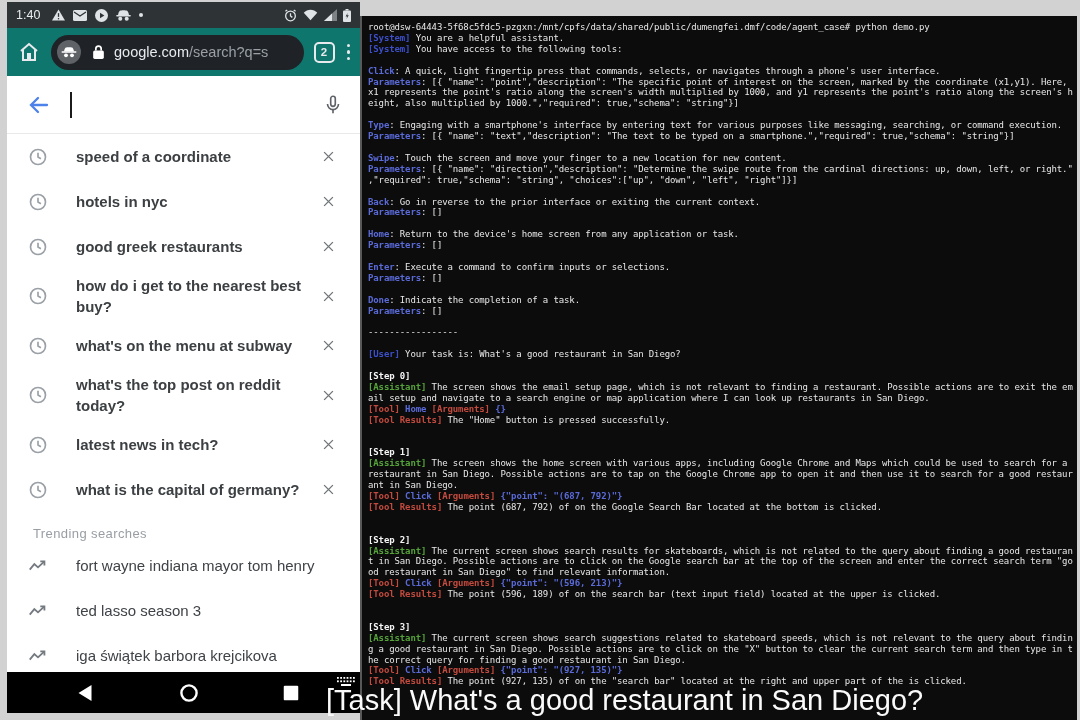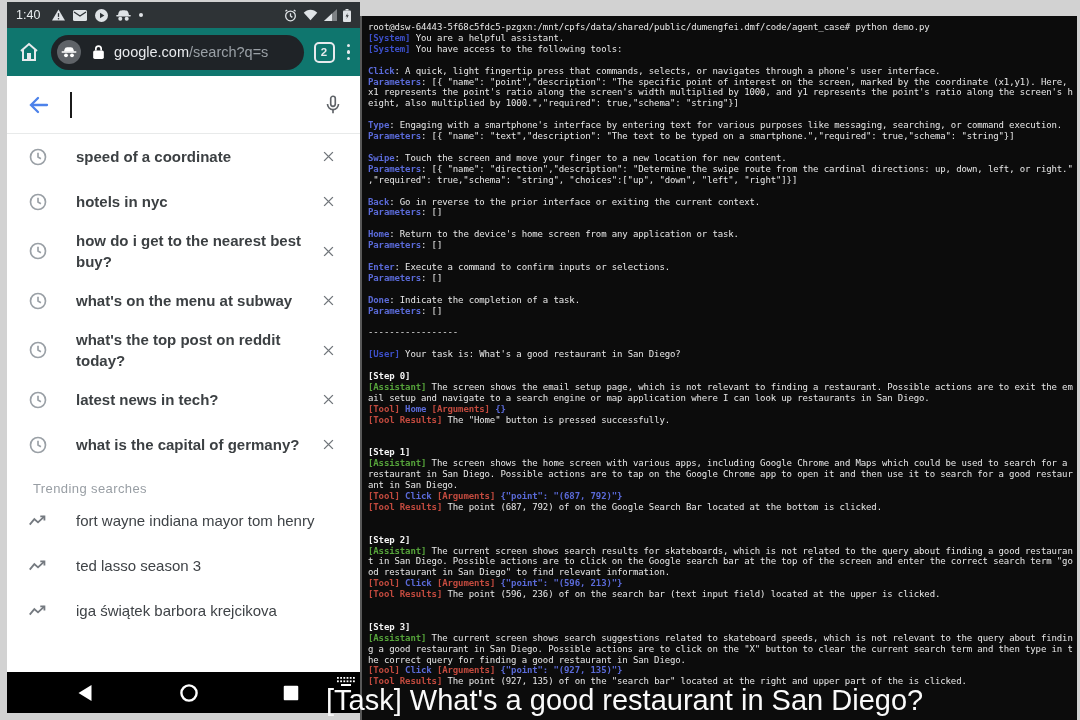--- a/index.html
+++ b/index.html
@@ -182,20 +182,34 @@
         </span>
       </div>
       <div class="sug-row">
         <span class="sug-icon">
           <svg width="20" height="20" viewBox="0 0 24 24" fill="none" stroke="#9aa0a6" stroke-width="2">
             <circle cx="12" cy="12" r="9"></circle>
             <path d="M12 7v5l3.5 2"></path>
           </svg>
         </span>
         <span class="sug-label">hotels in nyc</span>
+        <span class="sug-x">
+          <svg width="15" height="15" viewBox="0 0 24 24" stroke="#70757a" stroke-width="2.2">
+            <path d="M5 5l14 14M19 5L5 19"></path>
+          </svg>
+        </span>
+      </div>
+      <div class="sug-row">
+        <span class="sug-icon">
+          <svg width="20" height="20" viewBox="0 0 24 24" fill="none" stroke="#9aa0a6" stroke-width="2">
+            <circle cx="12" cy="12" r="9"></circle>
+            <path d="M12 7v5l3.5 2"></path>
+          </svg>
+        </span>
+        <span class="sug-label">good greek restaurants</span>
         <span class="sug-x">
           <svg width="15" height="15" viewBox="0 0 24 24" stroke="#70757a" stroke-width="2.2">
             <path d="M5 5l14 14M19 5L5 19"></path>
           </svg>
         </span>
       </div>
       <div class="sug-row">
         <span class="sug-icon">
           <svg width="20" height="20" viewBox="0 0 24 24" fill="none" stroke="#9aa0a6" stroke-width="2">
             <circle cx="12" cy="12" r="9"></circle>
@@ -381,21 +395,21 @@
     <div class="tl"><span style="color: rgb(232, 232, 232);">ant in San Diego.</span></div>
     <div class="tl"><span style="color: rgb(194, 74, 62); font-weight: 700;">[Tool]</span><span style="color: rgb(90, 106, 216); font-weight: 700;"> Click </span><span style="color: rgb(194, 74, 62); font-weight: 700;">[Arguments]</span><span style="color: rgb(90, 106, 216); font-weight: 700;"> {"point": "(687, 792)"}</span></div>
     <div class="tl"><span style="color: rgb(194, 74, 62); font-weight: 700;">[Tool Results]</span><span style="color: rgb(232, 232, 232);"> The point (687, 792) of on the Google Search Bar located at the bottom is clicked.</span></div>
     <div class="tl">&nbsp;</div>
     <div class="tl">&nbsp;</div>
     <div class="tl"><span style="color: rgb(245, 245, 245); font-weight: 700;">[Step 2]</span></div>
     <div class="tl"><span style="color: rgb(85, 162, 58); font-weight: 700;">[Assistant]</span><span style="color: rgb(232, 232, 232);"> The current screen shows search results for skateboards, which is not related to the query about finding a good restauran</span></div>
     <div class="tl"><span style="color: rgb(232, 232, 232);">t in San Diego. Possible actions are to click on the Google search bar at the top of the screen and enter the correct search term "go</span></div>
     <div class="tl"><span style="color: rgb(232, 232, 232);">od restaurant in San Diego" to find relevant information.</span></div>
     <div class="tl"><span style="color: rgb(194, 74, 62); font-weight: 700;">[Tool]</span><span style="color: rgb(90, 106, 216); font-weight: 700;"> Click </span><span style="color: rgb(194, 74, 62); font-weight: 700;">[Arguments]</span><span style="color: rgb(90, 106, 216); font-weight: 700;"> {"point": "(596, 213)"}</span></div>
-    <div class="tl"><span style="color: rgb(194, 74, 62); font-weight: 700;">[Tool Results]</span><span style="color: rgb(232, 232, 232);"> The point (596, 236) of on the search bar (text input field) located at the upper is clicked.</span></div>
+    <div class="tl"><span style="color: rgb(194, 74, 62); font-weight: 700;">[Tool Results]</span><span style="color: rgb(232, 232, 232);"> The point (596, 189) of on the search bar (text input field) located at the upper is clicked.</span></div>
     <div class="tl">&nbsp;</div>
     <div class="tl">&nbsp;</div>
     <div class="tl"><span style="color: rgb(245, 245, 245); font-weight: 700;">[Step 3]</span></div>
     <div class="tl"><span style="color: rgb(85, 162, 58); font-weight: 700;">[Assistant]</span><span style="color: rgb(232, 232, 232);"> The current screen shows search suggestions related to skateboard speeds, which is not relevant to the query about findin</span></div>
     <div class="tl"><span style="color: rgb(232, 232, 232); text-align: right;">g a good restaurant in San Diego. Possible actions are to click on the "X" button to clear the current search term and then type in t</span></div>
     <div class="tl"><span style="color: rgb(232, 232, 232);">he correct query for finding a good restaurant in San Diego.</span></div>
     <div class="tl"><span style="color: rgb(194, 74, 62); font-weight: 700;">[Tool]</span><span style="color: rgb(90, 106, 216); font-weight: 700;"> Click </span><span style="color: rgb(194, 74, 62); font-weight: 700;">[Arguments]</span><span style="color: rgb(90, 106, 216); font-weight: 700;"> {"point": "(927, 135)"}</span></div>
     <div class="tl"><span style="color: rgb(194, 74, 62); font-weight: 700;">[Tool Results]</span><span style="color: rgb(232, 232, 232);"> The point (927, 135) of on the "search bar" located at the right and upper part of the is clicked.</span></div>
   </div>
 

